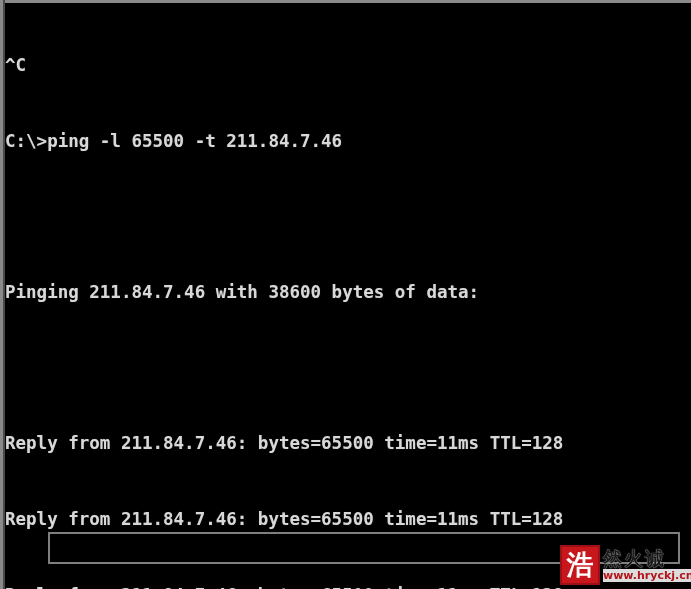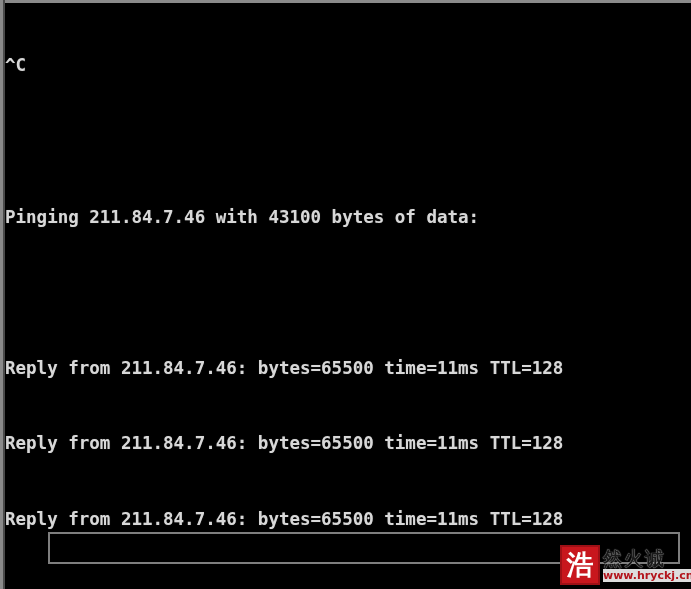--- a/index.html
+++ b/index.html
@@ -127,22 +127,23 @@
 <body>
 
 <div id="terminal">
 
   <div class="edge-top"></div>
   <div class="edge-left"></div>
   <div class="edge-left-inner"></div>
 
   <div id="console">
     <div class="line">^C</div>
+    <div class="line">C:\&gt;ping -l 65500 -t 211.84.7.46</div>
     <div class="line blank"></div>
-    <div class="line">Pinging 211.84.7.46 with 43100 bytes of data:</div>
+    <div class="line">Pinging 211.84.7.46 with 38600 bytes of data:</div>
     <div class="line blank"></div>
     <div class="line">Reply from 211.84.7.46: bytes=65500 time=11ms TTL=128</div>
     <div class="line">Reply from 211.84.7.46: bytes=65500 time=11ms TTL=128</div>
     <div class="line">Reply from 211.84.7.46: bytes=65500 time=11ms TTL=128</div>
     
     
     
     
     
     

